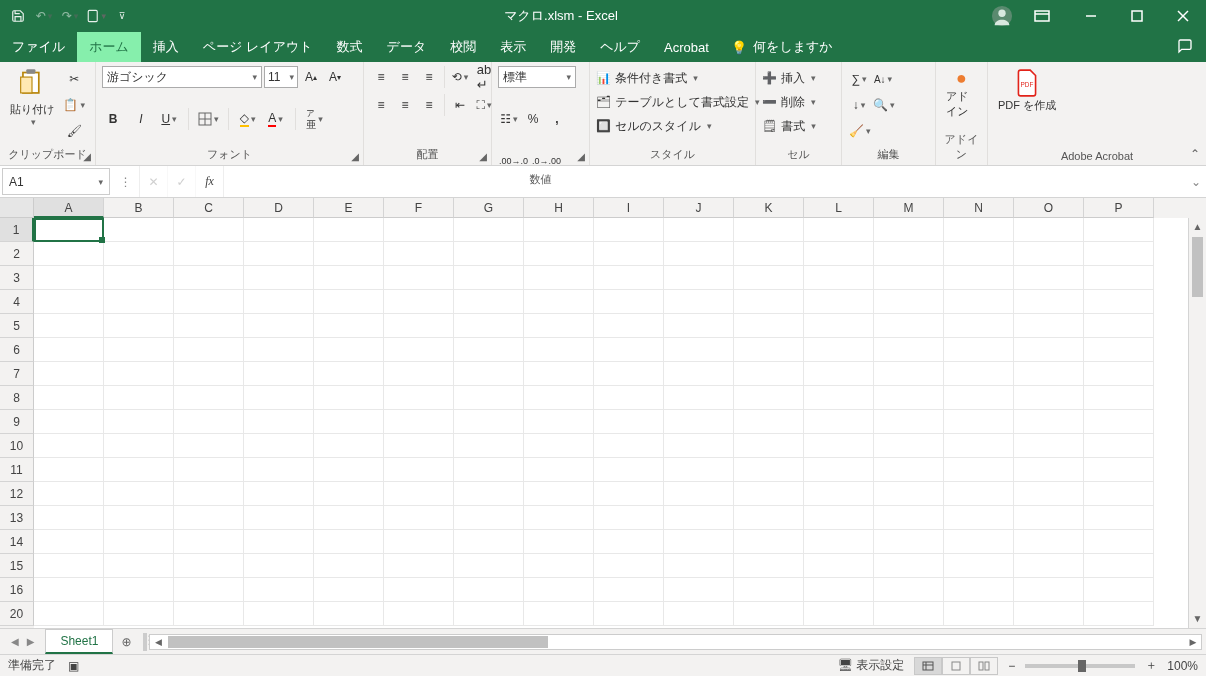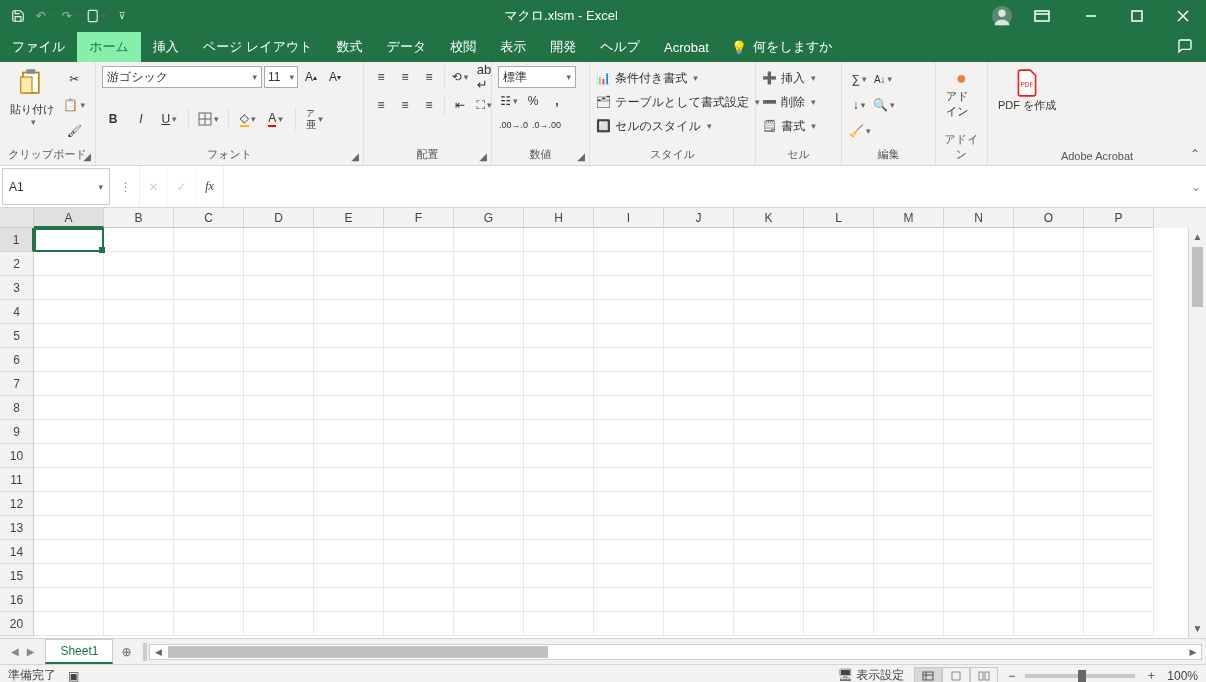--- a/index.html
+++ b/index.html
@@ -25,21 +25,21 @@
 .rbtn { min-width: 22px; height: 22px; display: flex; align-items: center; justify-content: center; cursor: pointer; border: 1px solid transparent; font-size: 12px; }
 .vlarge { display:flex; flex-direction:column; align-items:center; justify-content:center; cursor:pointer; padding:2px 4px;}
 .smalltxt { font-size: 11px; }
 .font-combo { width: 160px; height: 22px; border: 1px solid #ababab; background: #fff; display:flex; align-items:center; padding:0 4px; font-size:12px; justify-content:space-between;}
 .size-combo { width: 34px; height: 22px; border: 1px solid #ababab; background: #fff; display:flex; align-items:center; padding:0 3px; font-size:12px; justify-content:space-between;}
 .num-combo { width: 78px; height: 22px; border: 1px solid #ababab; background: #fff; display:flex; align-items:center; padding:0 4px; font-size:12px; justify-content:space-between;}
 .row { display: flex; align-items: center; gap: 2px; }
 .col { display: flex; flex-direction: column; gap: 2px; }
 .underline-bar { border-bottom: 2px solid #f00; display:inline-block; line-height:14px;}
 .underline-bar.y { border-bottom-color: #ffc000; }
-.fxbar { height: 42px; border-bottom: 1px solid #d4d4d4; display: flex; align-items: stretch; background: #fff; }
+.fxbar { height: 32px; border-bottom: 1px solid #d4d4d4; display: flex; align-items: stretch; background: #fff; }
 .namebox { width: 108px; border-right: 1px solid #d4d4d4; display:flex; align-items:center; padding:0 6px; font-size:12px; justify-content:space-between; background:#fff; border:1px solid #ccc; margin:2px;}
 .fx-btn { width: 28px; display:flex; align-items:center; justify-content:center; color:#888; border-right:1px solid #eee;}
 .fx-btn.fx { color:#444; font-style:italic; font-family: "Cambria Math", serif;}
 .fxinput { flex:1; padding:0 6px; display:flex; align-items:center;}
 .fx-expand { width:20px; display:flex; align-items:center; justify-content:center; color:#888; cursor:pointer;}
 .grid-area { position: relative; height: 430px; display:flex; flex-direction:column; overflow:hidden; background:#fff;}
 .grid-main { flex:1; display:flex; overflow:hidden;}
 .colheads { display:flex; height:20px; background:#f3f2f1;}
 .corner { width:34px; background:#e6e6e6; border-right:1px solid #ccc; border-bottom:1px solid #ccc;}
 .colhead { width:70px; border-right:1px solid #d4d4d4; border-bottom:1px solid #ccc; text-align:center; font-size:12px; color:#444; line-height:20px; background:#f3f2f1;}
@@ -253,21 +253,21 @@
         <div class="sep"></div>
         <div class="rbtn">⇤</div>
         <div class="rbtn">⛶<span class="dd">▾</span></div>
       </div>
     </div>
     <div class="rgroup-label">配置</div>
     <div class="dlauncher">◢</div>
   </div>
 
   <div class="rgroup" style="width:98px">
-    <div class="rgroup-body col" style="gap:2px">
+    <div class="rgroup-body col" style="gap:20px">
       <div class="num-combo">
           <span>標準</span>
           <span class="dd">▾</span>
         </div>
       <div class="row">
         <div class="rbtn">☷<span class="dd">▾</span></div>
         <div class="rbtn">%</div>
         <div class="rbtn">
             <b>,</b>
           </div>

